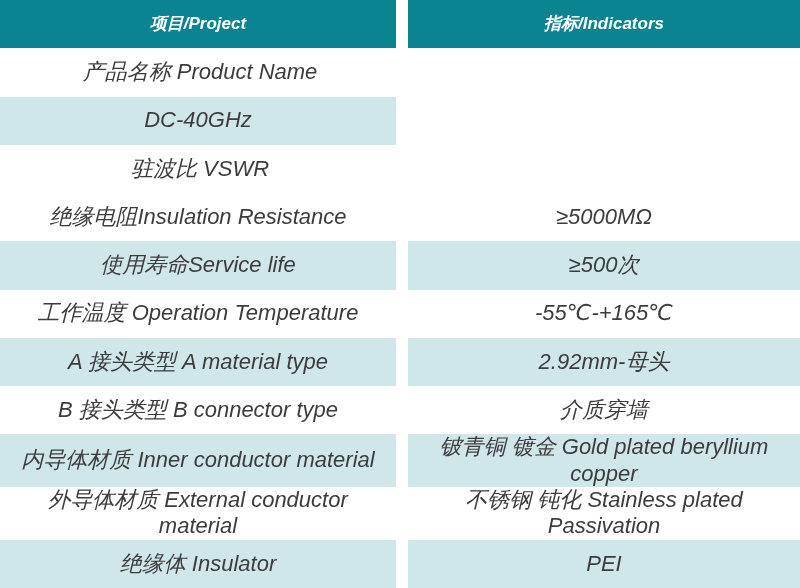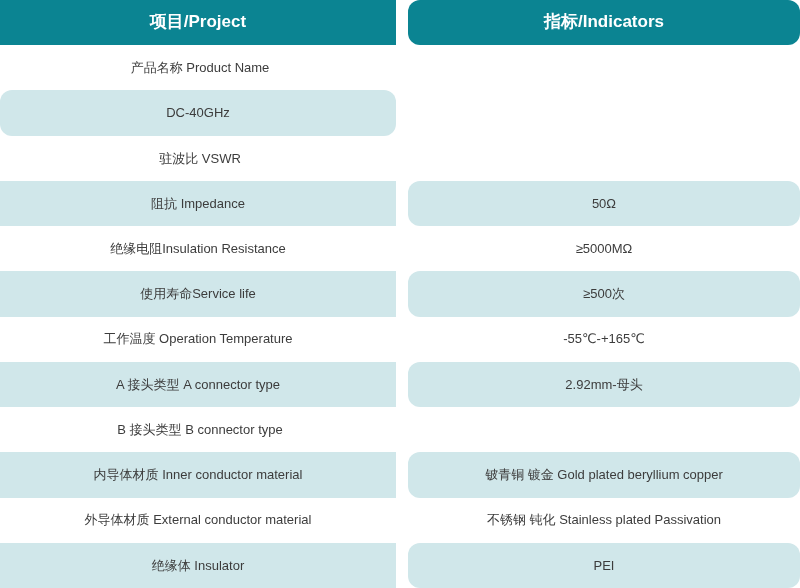--- a/index.html
+++ b/index.html
@@ -14,35 +14,36 @@
     display: flex;
     flex-direction: column;
     overflow: hidden;
     background: #ffffff;
   }
   .row {
     flex: 1 1 0;
     display: flex;
     column-gap: 12px; 
     background: #ffffff;
+    font-style: italic;
   }
   .cell {
     display: flex;
     align-items: center;
     justify-content: center;
     text-align: center;
     box-sizing: border-box;
     padding: 0 8px;
     color: var(--body-text, #3c3c3c);
-    font-size: 13px;
+    font-size: 22px;
     line-height: 1.2;
     background: var(--row-bg, #ffffff);
   }
   .cell.left  { width: 400px; }
-  .cell.right { width: 396px; border-radius: 12px; }
+  .cell.right { width: 396px; }
   .row.alt .cell {
     background: var(--row-alt-bg, #d0e7ea);
   }
   .row.header-row .cell {
     background: var(--header-bg, #0b8492);
     color: var(--header-text, #ffffff);
     font-weight: bold;
     font-size: 17px;
   }
 </style>
@@ -61,47 +62,44 @@
   </div>
 
   <div class="row alt">
     <div class="cell right">DC-40GHz</div>
   </div>
 
   <div class="row">
     <div class="cell left">驻波比 VSWR</div>
   </div>
 
-  <div class="row alt">
-    <div class="cell left">阻抗 Impedance</div>
-    <div class="cell right">50Ω</div>
-  </div>
 
   <div class="row">
     <div class="cell left">绝缘电阻Insulation Resistance</div>
     <div class="cell right">≥5000MΩ</div>
   </div>
 
   <div class="row alt">
     <div class="cell left">使用寿命Service life</div>
     <div class="cell right">≥500次</div>
   </div>
 
   <div class="row">
     <div class="cell left">工作温度 Operation Temperature</div>
     <div class="cell right">-55℃-+165℃</div>
   </div>
 
   <div class="row alt">
-    <div class="cell left">A 接头类型 A connector type</div>
+    <div class="cell left">A 接头类型 A material type</div>
     <div class="cell right">2.92mm-母头</div>
   </div>
 
   <div class="row">
     <div class="cell left">B 接头类型 B connector type</div>
+    <div class="cell right">介质穿墙</div>
   </div>
 
   <div class="row alt">
     <div class="cell left">内导体材质 Inner conductor material</div>
     <div class="cell right">铍青铜 镀金 Gold plated beryllium copper</div>
   </div>
 
   <div class="row">
     <div class="cell left">外导体材质 External conductor material</div>
     <div class="cell right">不锈钢 钝化 Stainless plated Passivation</div>

